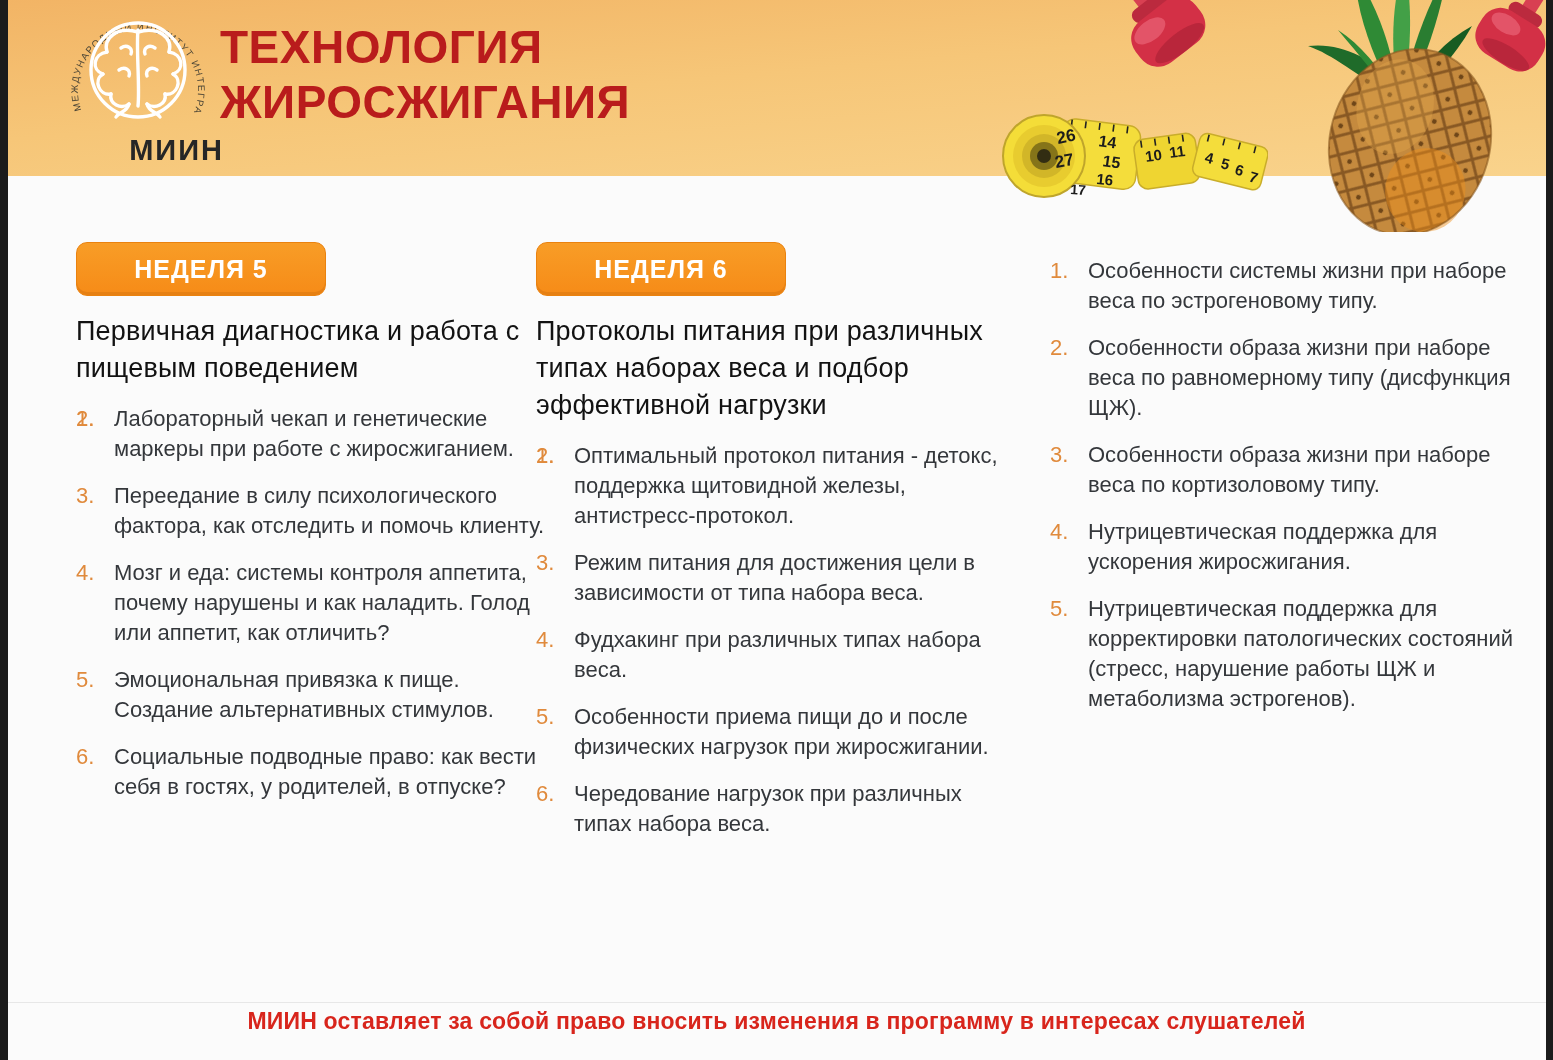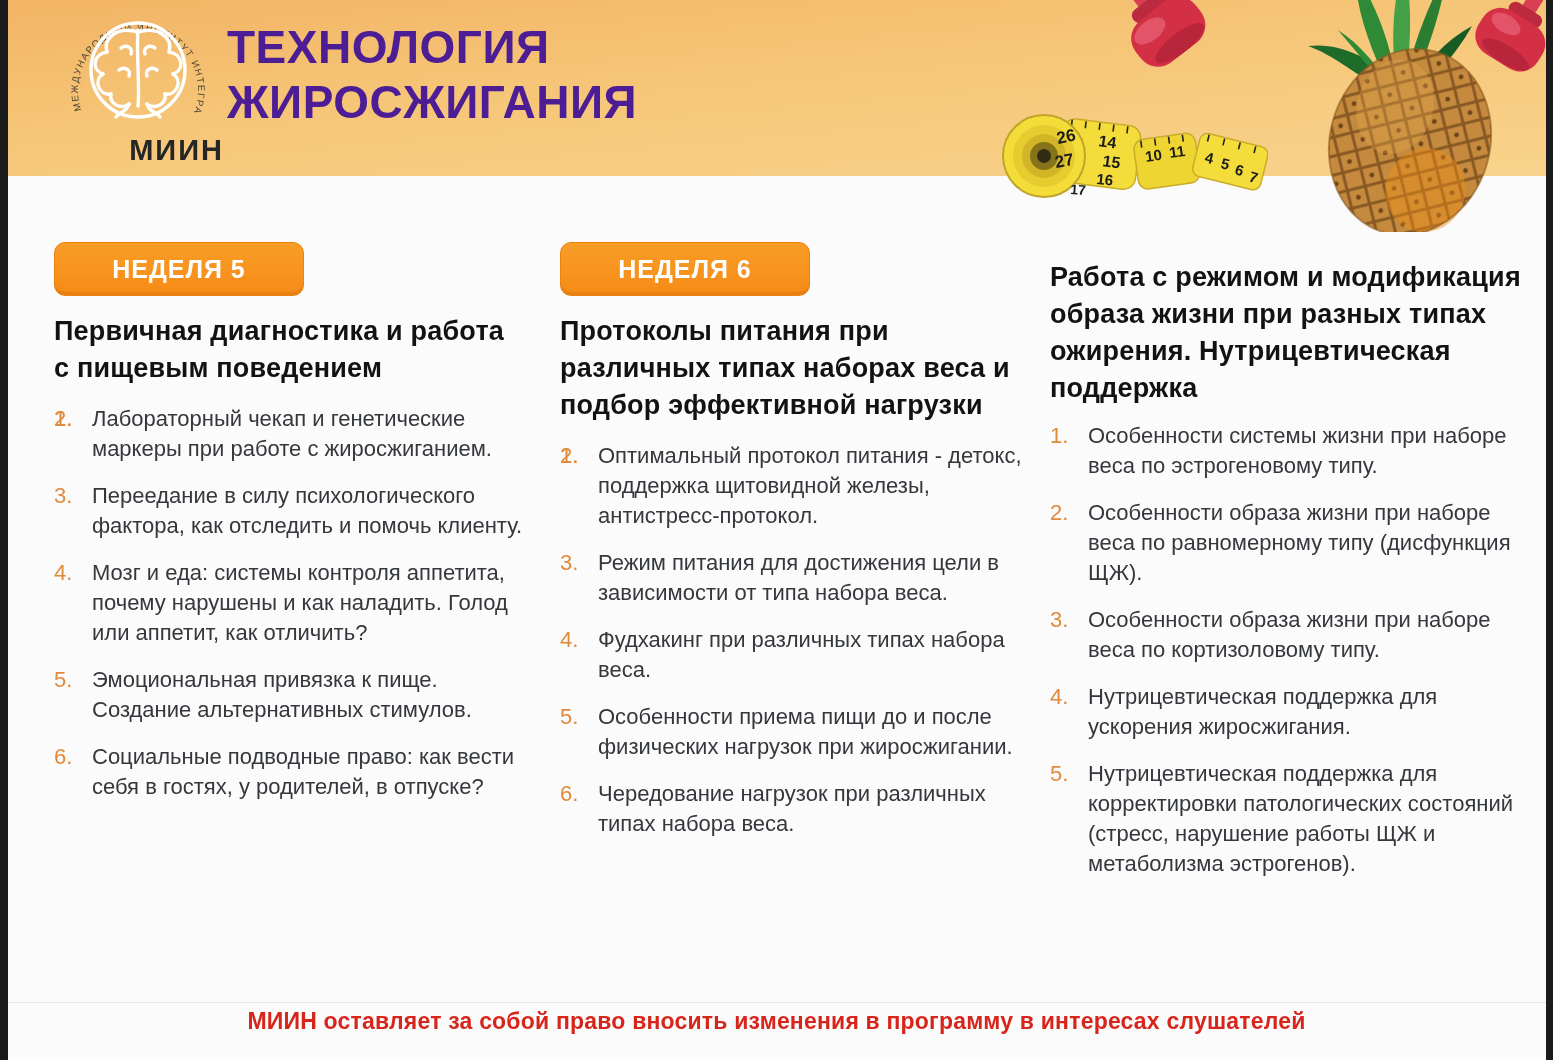--- a/index.html
+++ b/index.html
@@ -14,45 +14,45 @@
   .header{
     position:absolute;left:0;top:0;width:100%;height:176px;z-index:1;
     background:linear-gradient(175deg,#f2b465 0%,#f6c678 45%,#f9d38c 100%);
   }
   .logo{position:absolute;left:52px;top:6px;width:172px;height:168px;z-index:3;}
   .logo-brand{
     position:absolute;left:0;top:128px;width:172px;text-align:right;
     font-size:29px;font-weight:bold;color:#262626;letter-spacing:2px;
   }
   .title{
-    position:absolute;left:227px;top:20px;margin:0;z-index:3;
-    font-size:46px;line-height:55px;font-weight:bold;color:#4c1d95;letter-spacing:.5px;
+    position:absolute;left:220px;top:20px;margin:0;z-index:3;
+    font-size:46px;line-height:55px;font-weight:bold;color:#b91c1c;letter-spacing:.5px;
   }
 
   .decor{position:absolute;inset:0;overflow:hidden;z-index:2;pointer-events:none;}
   .decor svg{position:absolute;}
   .svg-dumbbell-left{left:1062px;top:-46px;}
   .svg-dumbbell-right{left:1452px;top:-34px;}
   .svg-tape{left:998px;top:96px;}
   .svg-pineapple{left:1288px;top:-16px;}
 
   .content{position:absolute;left:0;top:0;width:100%;height:100%;z-index:4;}
   .column{position:absolute;top:242px;width:472px;}
-  .col-1{left:54px;} .col-2{left:560px;} .col-3{left:1050px;}
+  .col-1{left:76px;} .col-2{left:536px;} .col-3{left:1050px;}
 
   .badge{
     width:248px;height:52px;border-radius:11px;
     background:linear-gradient(180deg,#f89d27 0%,#f68b17 100%);
     border:1px solid #ea820f;
     box-shadow:inset 0 -3px 0 rgba(160,80,0,.18);
     display:flex;align-items:center;justify-content:center;
     color:#ffffff;font-size:25px;font-weight:bold;letter-spacing:1px;
   }
   .col-heading{
-    margin:17px 0 6px 0;font-size:27px;line-height:37px;font-weight:bold;
+    margin:17px 0 6px 0;font-size:27px;line-height:37px;font-weight:normal;
     color:#121212;letter-spacing:.2px;
   }
   .topic-list{list-style:none;margin:14px 0 0 0;padding:0;}
   .topic-list li{
     position:relative;padding-left:38px;margin-bottom:17px;
     font-size:22px;line-height:30px;color:#34373b;
   }
   .topic-list .num{position:absolute;left:0;top:0;color:#e08a3c;font-weight:normal;}
 
   .footer-divider{position:absolute;left:8px;right:7px;top:1002px;height:1px;background:#e7e7e7;z-index:5;}
@@ -224,21 +224,20 @@
         <li><span class="num">1.</span></li>
         <li><span class="num">2.</span><span>Оптимальный протокол питания - детокс, поддержка щитовидной железы, антистресс-протокол.</span></li>
         <li><span class="num">3.</span><span>Режим питания для достижения цели в зависимости от типа набора веса.</span></li>
         <li><span class="num">4.</span><span>Фудхакинг при различных типах набора веса.</span></li>
         <li><span class="num">5.</span><span>Особенности приема пищи до и после физических нагрузок при жиросжигании.</span></li>
         <li><span class="num">6.</span><span>Чередование нагрузок при различных типах набора веса.</span></li>
       </ol>
     </section>
 
     <section class="column col-3">
-      <h2 class="col-heading">Работа с режимом и модификация образа жизни при разных типах ожирения. Нутрицевтическая поддержка</h2>
       <ol class="topic-list">
         <li><span class="num">1.</span><span>Особенности системы жизни при наборе веса по эстрогеновому типу.</span></li>
         <li><span class="num">2.</span><span>Особенности образа жизни при наборе веса по равномерному типу (дисфункция ЩЖ).</span></li>
         <li><span class="num">3.</span><span>Особенности образа жизни при наборе веса по кортизоловому типу.</span></li>
         <li><span class="num">4.</span><span>Нутрицевтическая поддержка для ускорения жиросжигания.</span></li>
         <li><span class="num">5.</span><span>Нутрицевтическая поддержка для корректировки патологических состояний (стресс, нарушение работы ЩЖ и метаболизма эстрогенов).</span></li>
       </ol>
     </section>
 
   </div>

